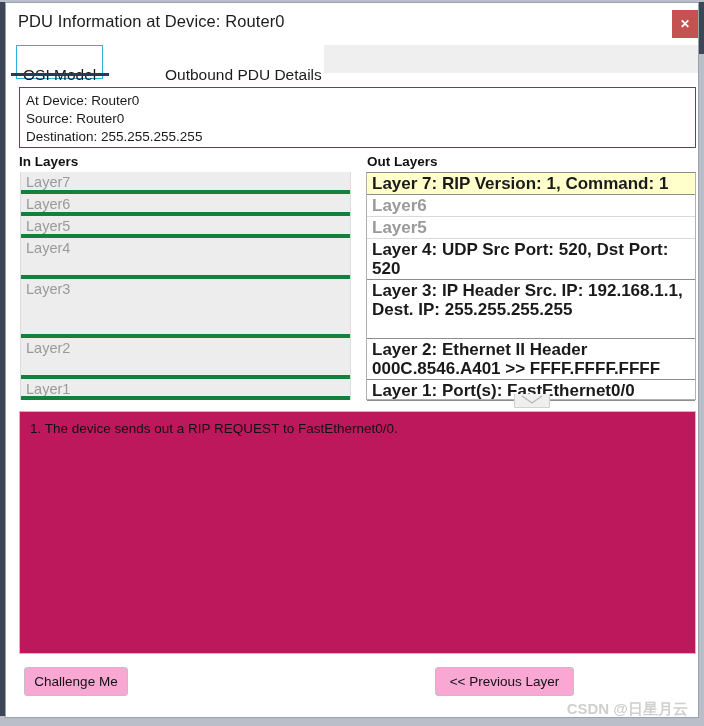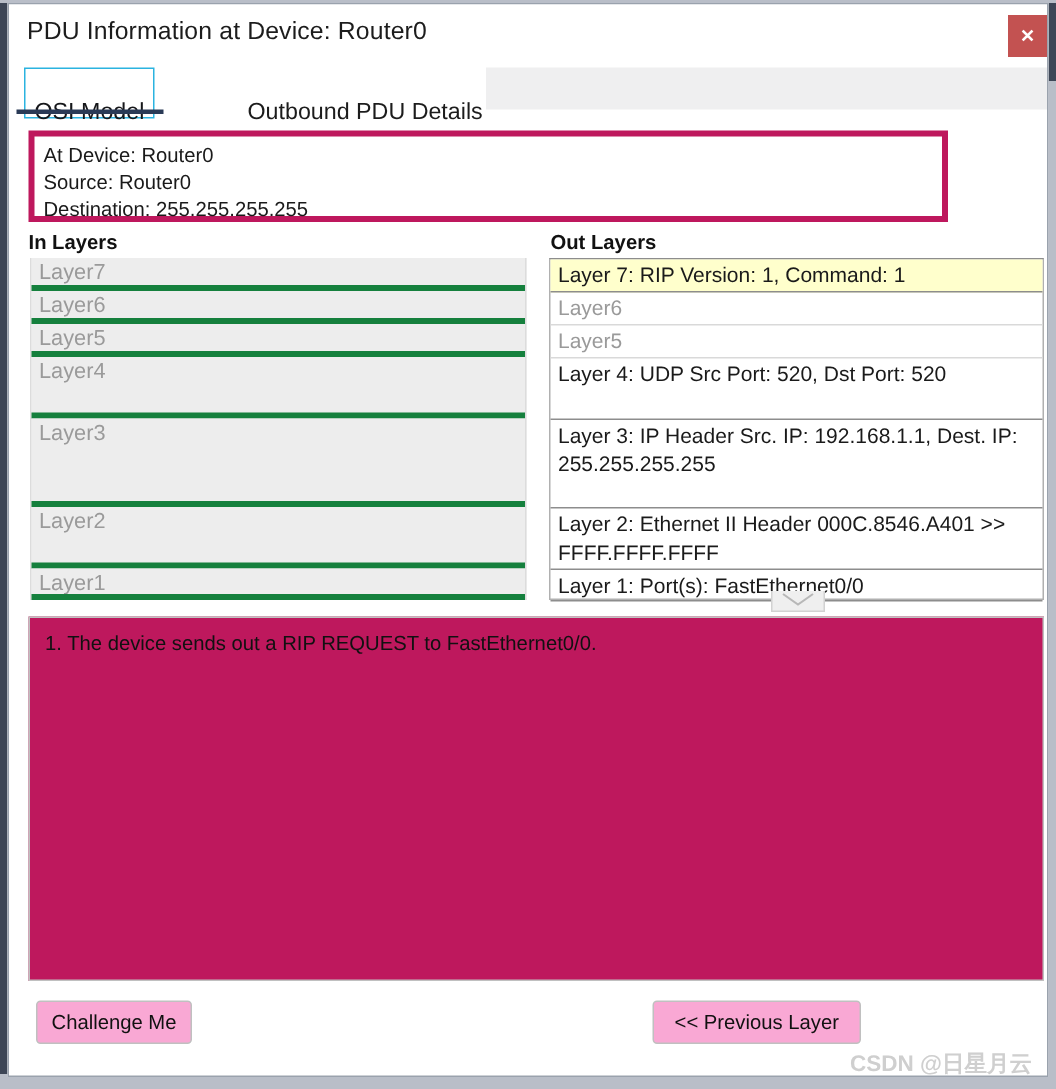--- a/index.html
+++ b/index.html
@@ -127,24 +127,24 @@
     width: 98px;
     height: 3px;
     background: #2a3a56;
   }
 
   
   .infobox {
     position: absolute;
     left: 13px;
     top: 84px;
-    width: 613px;
+    width: 677px;
     height: 61px;
     background: #ffffff;
-    border: 4px solid #be185d;
+    border: 1px solid #be185d;
     box-sizing: border-box;
     padding: 4px 0 0 6px;
   }
   .infobox div {
     font-size: 13.5px;
     color: #1a1a1a;
     line-height: 18px;
     white-space: nowrap;
   }
 
@@ -190,23 +190,24 @@
   }
   .layer-panel.in .lrow {
     color: #9a9a9a;
     font-size: 14.5px;
     background: #ededed;
     border-bottom: 4px solid #15803d;
     line-height: 19px;
   }
   .layer-panel.out .lrow {
     color: #1a1a1a;
-    font-size: 14px;
+    font-size: 17px;
     border-bottom: 1px solid #8d8d8d;
     line-height: 19px;
+    font-weight: bold;
   }
   .layer-panel.out .lrow.muted {
     color: #9a9a9a;
     border-bottom: 1px solid #d9d9d9;
   }
   .layer-panel.out .lrow.highlight {
     background: #ffffcc;
   }
 
   

